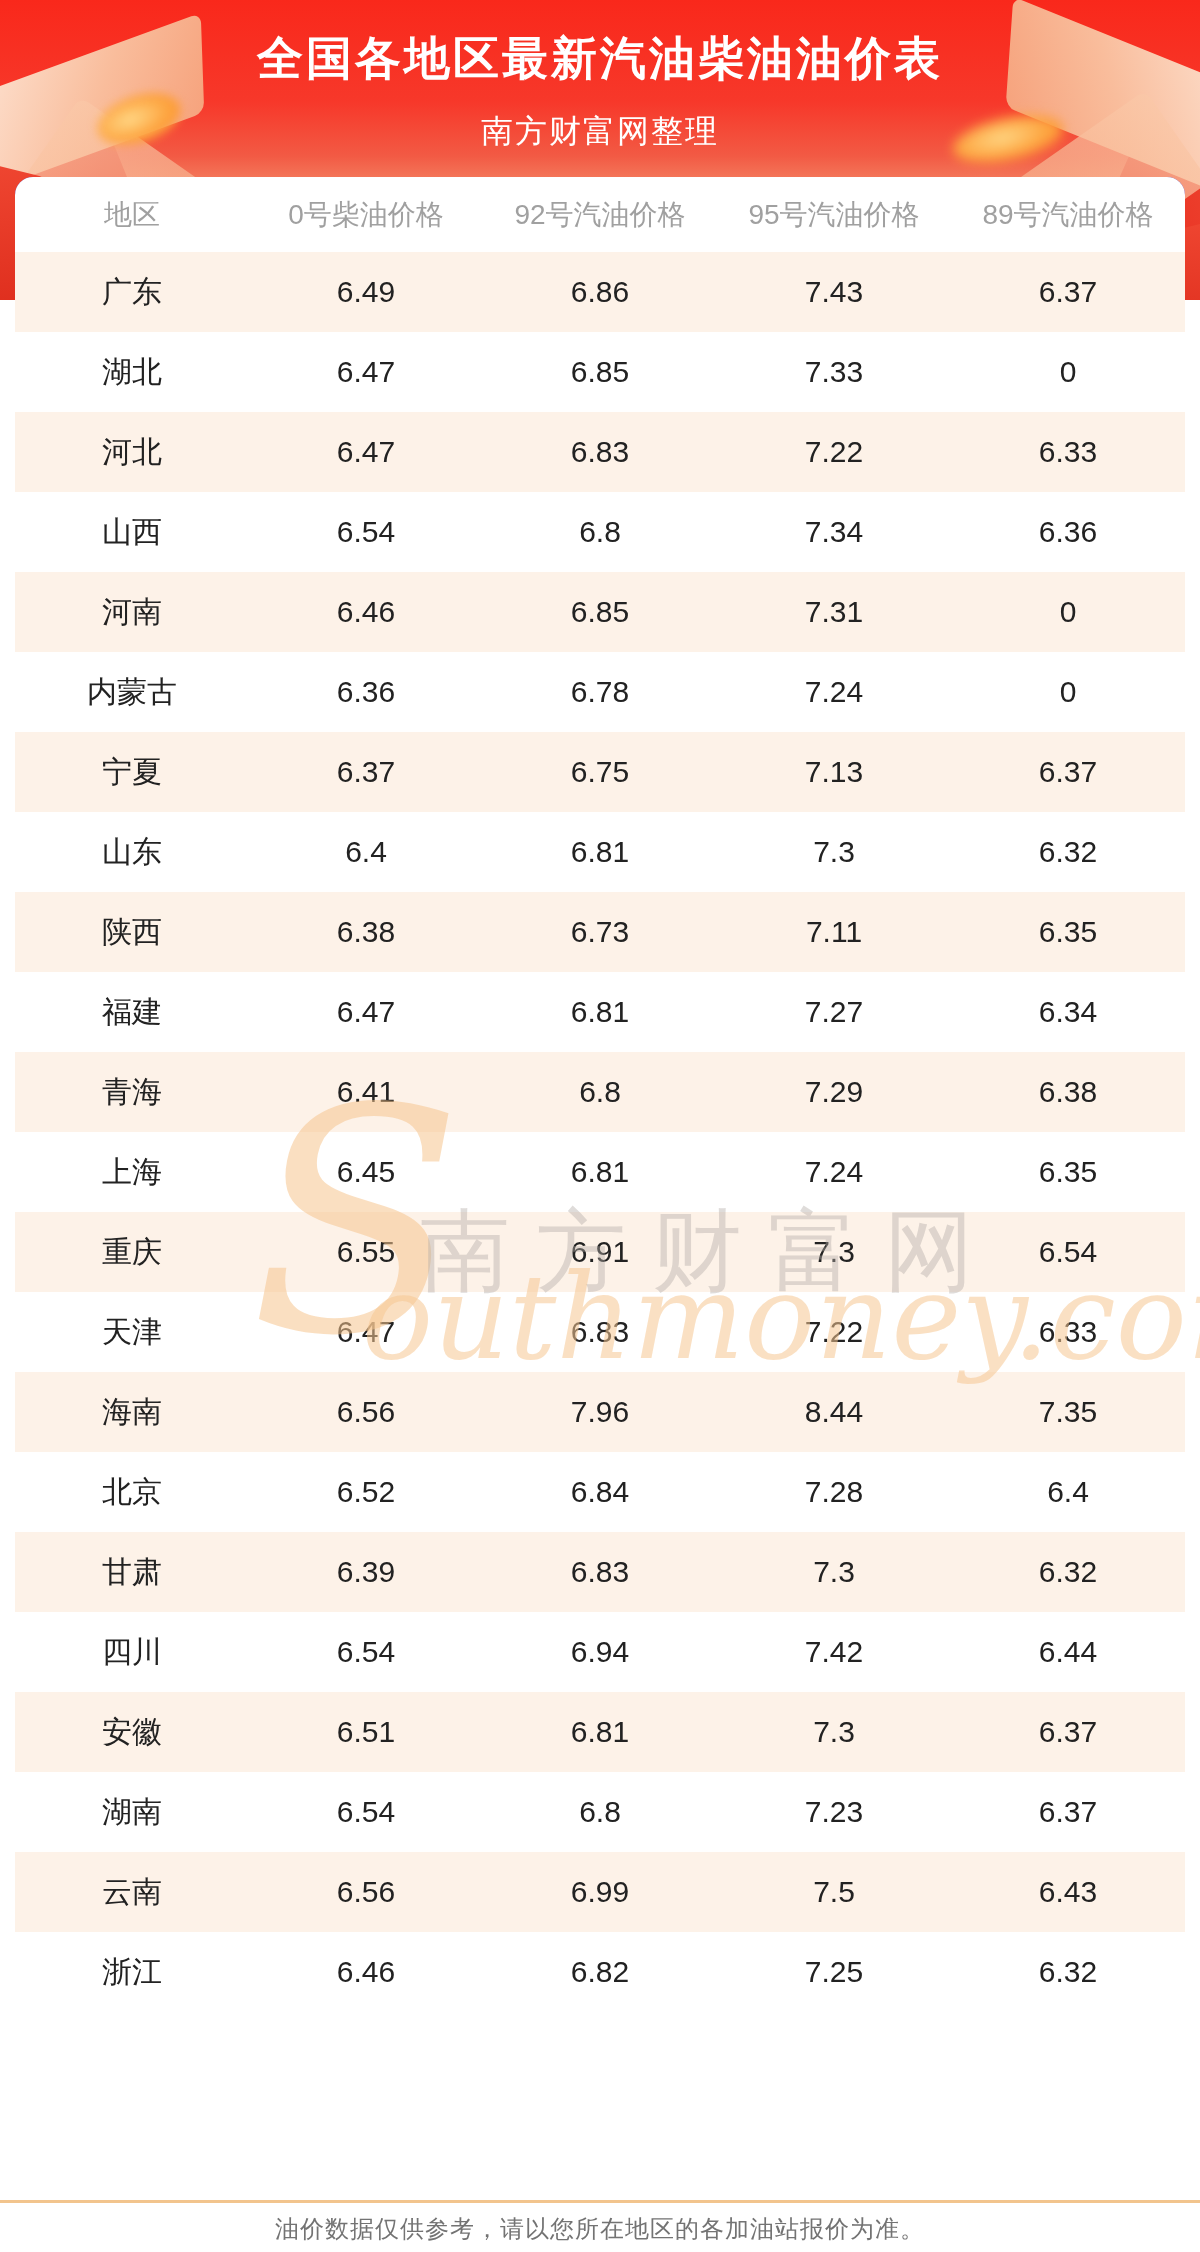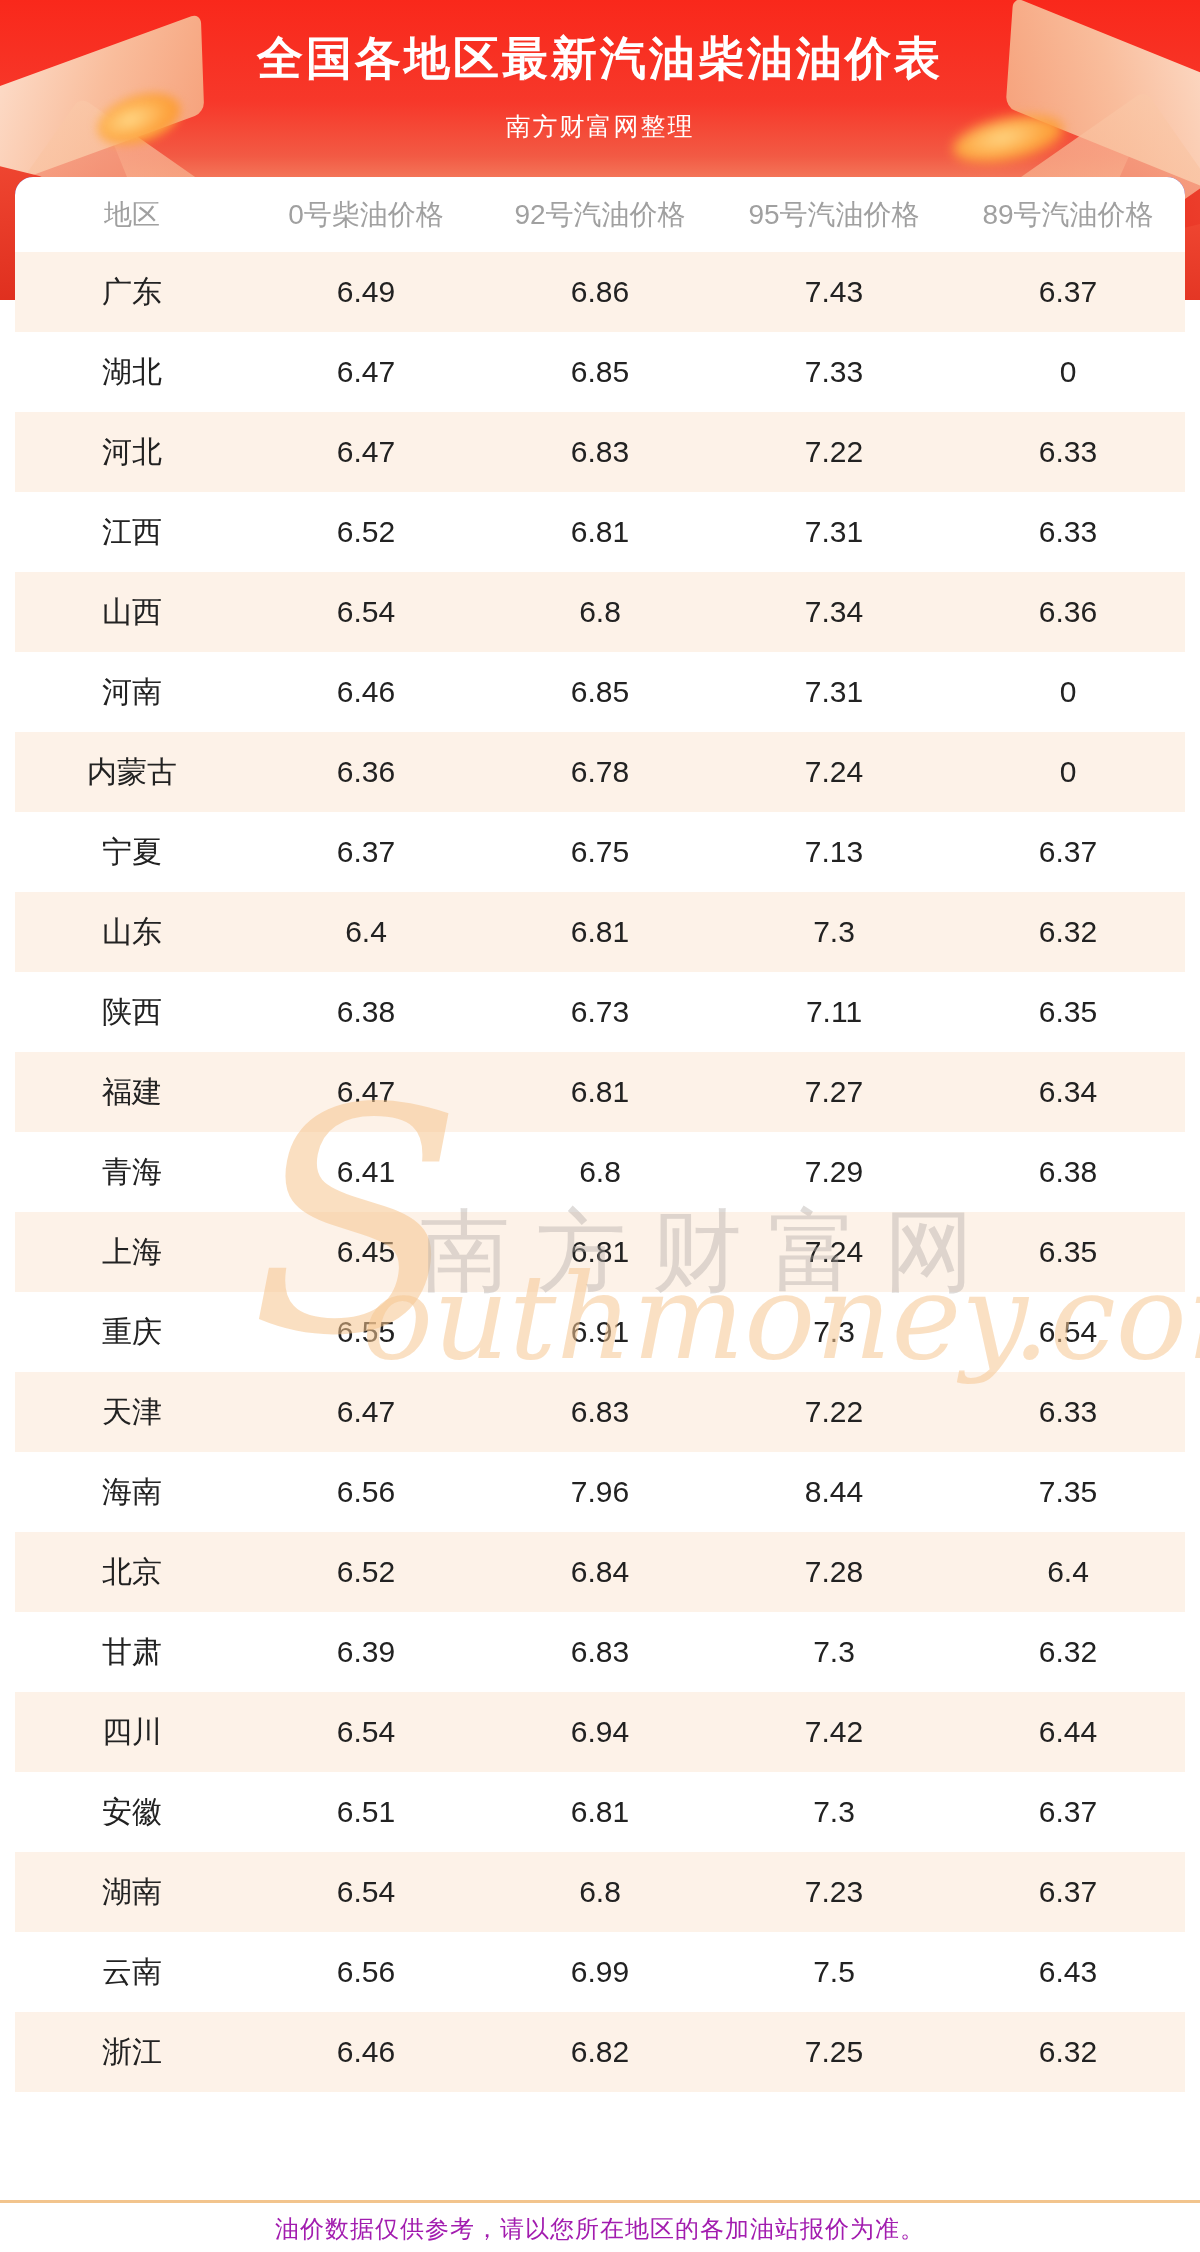--- a/index.html
+++ b/index.html
@@ -40,21 +40,21 @@
     background:linear-gradient(200deg,#ef4631,#dd2c1c);transform:rotate(-14deg);}
   .coin-r{left:952px;top:118px;width:112px;height:42px;border-radius:50%;
     background:radial-gradient(ellipse at 45% 45%,#ffd887 0%,#fda33e 55%,#fb8c2a 100%);
     transform:rotate(-12deg);filter:blur(6px);}
   .hero-title{
     position:absolute;top:28px;left:0;width:100%;text-align:center;z-index:3;
     color:#ffffff;font-size:46px;font-weight:bold;letter-spacing:3px;
   }
   .hero-subtitle{
     position:absolute;top:110px;left:0;width:100%;text-align:center;z-index:3;
-    color:#ffffff;font-size:25px;letter-spacing:2px;
+    color:#ffffff;font-size:32px;letter-spacing:2px;
   }
   
   .card{
     position:absolute;top:177px;left:15px;width:1170px;z-index:2;
     background:#4c1d95;border-radius:18px 18px 0 0;overflow:hidden;
   }
   table{width:100%;border-collapse:collapse;table-layout:fixed;}
   th{
     height:73px;font-weight:normal;color:#a0a0a0;font-size:28px;text-align:center;
     background:#ffffff;
@@ -83,21 +83,21 @@
     position:absolute;left:362px;top:158px;
     font-family:"DejaVu Serif","Liberation Serif",serif;font-style:italic;
     font-size:118px;line-height:1;color:rgba(246,198,146,0.55);
   }
   
   .footer{
     position:absolute;left:0;top:2200px;width:1200px;height:52px;z-index:6;
     background:#ffffff;border-top:3px solid #f2c48d;
     display:flex;align-items:center;justify-content:center;
   }
-  .footer-note{color:#a21caf;font-size:24px;letter-spacing:1px;}
+  .footer-note{color:#737373;font-size:24px;letter-spacing:1px;}
 </style>
 </head>
 <body>
 
 <div class="page">
 
   <div class="hero">
     <div class="shape rib-l-red"></div>
     <div class="shape rib-l-top"></div>
     <div class="shape rib-l-band"></div>
@@ -139,27 +139,20 @@
             <td>0</td>
           </tr>
           <tr>
             <td>河北</td>
             <td>6.47</td>
             <td>6.83</td>
             <td>7.22</td>
             <td>6.33</td>
           </tr>
           <tr>
-            <td>江西</td>
-            <td>6.52</td>
-            <td>6.81</td>
-            <td>7.31</td>
-            <td>6.33</td>
-          </tr>
-          <tr>
             <td>山西</td>
             <td>6.54</td>
             <td>6.8</td>
             <td>7.34</td>
             <td>6.36</td>
           </tr>
           <tr>
             <td>河南</td>
             <td>6.46</td>
             <td>6.85</td>

